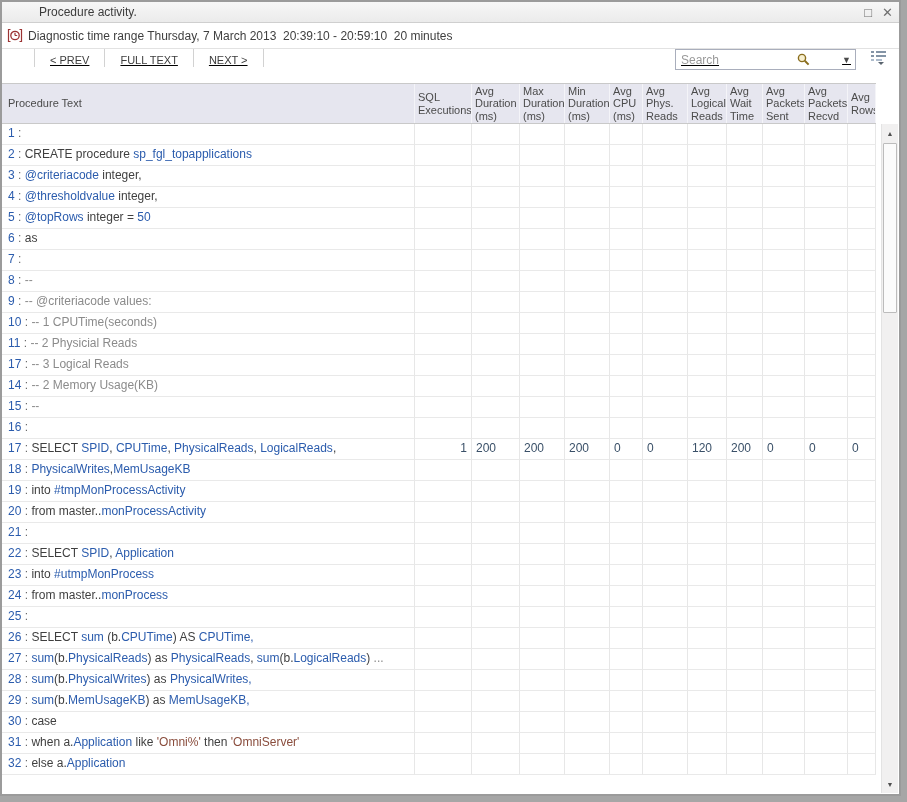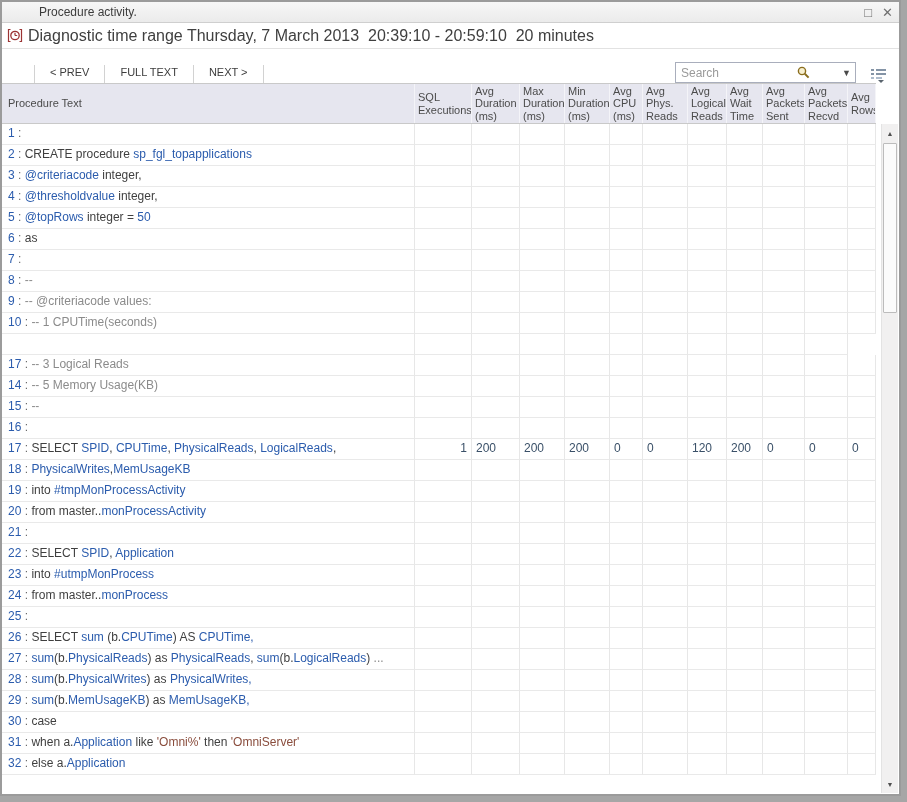--- a/index.html
+++ b/index.html
@@ -29,26 +29,26 @@
   .winbtn { font-size:13px; color:#6f6f6f; cursor:default; line-height:1; }
   
   .diagbar {
     position:absolute; left:0; top:21px; right:0; height:26px;
     background:#ffffff;
     border-bottom:1px solid #e2e2e2;
     display:flex; align-items:center;
     padding:0 5px;
   }
   .clockicon { display:inline-flex; margin-right:5px; }
-  .diagtext { font-size:16px; color:#3f3f3f; white-space:pre; }
+  .diagtext { font-size:12px; color:#3f3f3f; white-space:pre; }
   
   .toolbar {
     position:absolute; left:0; top:47px; right:0; height:34px;
     background:#ffffff;
-    display:flex; align-items:flex-end;
+    display:flex; align-items:flex-start;text-decoration:underline;
   }
   .tsep { width:1px; height:18px; background:#d2d2d2; }
   .toolbar .tsep:first-child { margin-left:32px; }
   .tbtn {
     background:none; border:none;
     font-family:"Liberation Sans", sans-serif;
     font-size:11px; color:#3d3d3d;
     padding:0 15px; height:22px; cursor:default; white-space:nowrap;
   }
   .tspacer { flex:1; }
@@ -335,20 +335,21 @@
           <div class="cell statcell"></div>
           <div class="cell statcell"></div>
           <div class="cell statcell"></div>
           <div class="cell statcell"></div>
           <div class="cell statcell"></div>
           <div class="cell statcell"></div>
           <div class="cell statcell"></div>
           <div class="cell statcell"></div>
         </div>
         <div class="grow">
+          <div class="cell proccell"><span class="ln">11</span><span class="colon"> : </span><span class="seg-c">-- 2 Physicial Reads</span></div>
           <div class="cell statcell ra"></div>
           <div class="cell statcell"></div>
           <div class="cell statcell"></div>
           <div class="cell statcell"></div>
           <div class="cell statcell"></div>
           <div class="cell statcell"></div>
           <div class="cell statcell"></div>
           <div class="cell statcell"></div>
           <div class="cell statcell"></div>
           <div class="cell statcell"></div>
@@ -362,21 +363,21 @@
           <div class="cell statcell"></div>
           <div class="cell statcell"></div>
           <div class="cell statcell"></div>
           <div class="cell statcell"></div>
           <div class="cell statcell"></div>
           <div class="cell statcell"></div>
           <div class="cell statcell"></div>
           <div class="cell statcell"></div>
         </div>
         <div class="grow">
-          <div class="cell proccell"><span class="ln">14</span><span class="colon"> : </span><span class="seg-c">-- 5 Memory Usage(KB)</span></div>
+          <div class="cell proccell"><span class="ln">14</span><span class="colon"> : </span><span class="seg-c">-- 2 Memory Usage(KB)</span></div>
           <div class="cell statcell ra"></div>
           <div class="cell statcell"></div>
           <div class="cell statcell"></div>
           <div class="cell statcell"></div>
           <div class="cell statcell"></div>
           <div class="cell statcell"></div>
           <div class="cell statcell"></div>
           <div class="cell statcell"></div>
           <div class="cell statcell"></div>
           <div class="cell statcell"></div>

